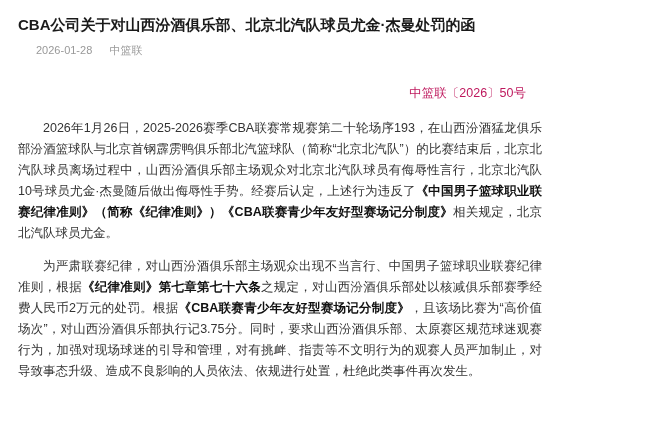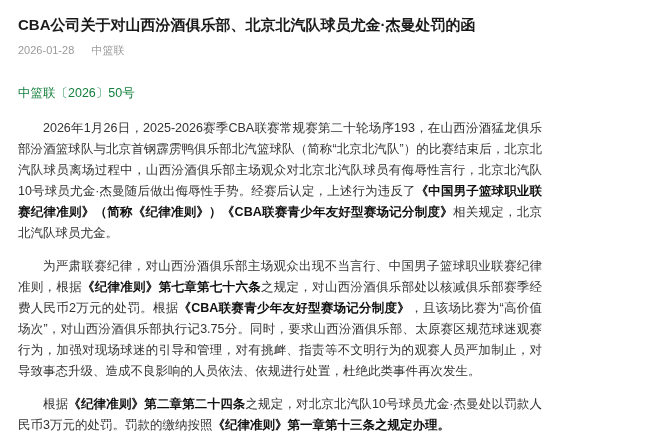--- a/index.html
+++ b/index.html
@@ -26,25 +26,26 @@
     font-weight: bold;
     color: #1a1a1a;
     line-height: 22px;
     letter-spacing: 0px;
     margin: 0 0 6px 0;
   }
   .doc-meta {
     font-size: 11px;
     color: #999999;
     line-height: 16px;
-    margin: 0 0 26px 0;
+    margin: 0 0 26px 18px;
   }
   .doc-number {
+    text-align: right;
     font-size: 12.5px;
-    color: #15803d;
+    color: #be185d;
     line-height: 18px;
     margin: 0 16px 16px 0;
   }
   .doc-salutation {
     font-size: 12.5px;
     color: #333333;
     line-height: 18px;
     margin: 0 0 14px 0;
   }
   .body-text {
@@ -74,15 +75,14 @@
     <span>2026-01-28</span>
     <span>　</span>
     <span>中篮联</span>
   </div>
 
   <div class="doc-number">中篮联〔2026〕50号</div>
 
 
   <div class="body-text indent" id="p1"><span>2026年1月26日，2025-2026赛季CBA联赛常规赛第二十轮场序193，在山西汾酒猛龙俱乐部汾酒篮球队与北京首钢霹雳鸭俱乐部北汽篮球队（简称“北京北汽队”）的比赛结束后，北京北汽队球员离场过程中，山西汾酒俱乐部主场观众对北京北汽队球员有侮辱性言行，北京北汽队10号球员尤金·杰曼随后做出侮辱性手势。经赛后认定，上述行为违反了</span><span class="bold">《中国男子篮球职业联赛纪律准则》（简称《纪律准则》）《CBA联赛青少年友好型赛场记分制度》</span><span>相关规定，北京北汽队球员尤金。</span></div>
   <div class="body-text indent" id="p2"><span>为严肃联赛纪律，对山西汾酒俱乐部主场观众出现不当言行、中国男子篮球职业联赛纪律准则，根据</span><span class="bold">《纪律准则》第七章第七十六条</span><span>之规定，对山西汾酒俱乐部处以核减俱乐部赛季经费人民币2万元的处罚。根据</span><span class="bold">《CBA联赛青少年友好型赛场记分制度》</span><span>，且该场比赛为“高价值场次”，对山西汾酒俱乐部执行记3.75分。同时，要求山西汾酒俱乐部、太原赛区规范球迷观赛行为，加强对现场球迷的引导和管理，对有挑衅、指责等不文明行为的观赛人员严加制止，对导致事态升级、造成不良影响的人员依法、依规进行处置，杜绝此类事件再次发生。</span></div>
-  <div class="body-text indent" id="p3"><span>根据</span><span class="bold">《纪律准则》第二章第二十四条</span><span>之规定，对北京北汽队10号球员尤金·杰曼处以罚款人民币3万元的处罚。罚款的缴纳按照</span><span class="bold">《纪律准则》第一章第十三条之规定办理。</span></div>
 
 </div>
 
 </body></html>

